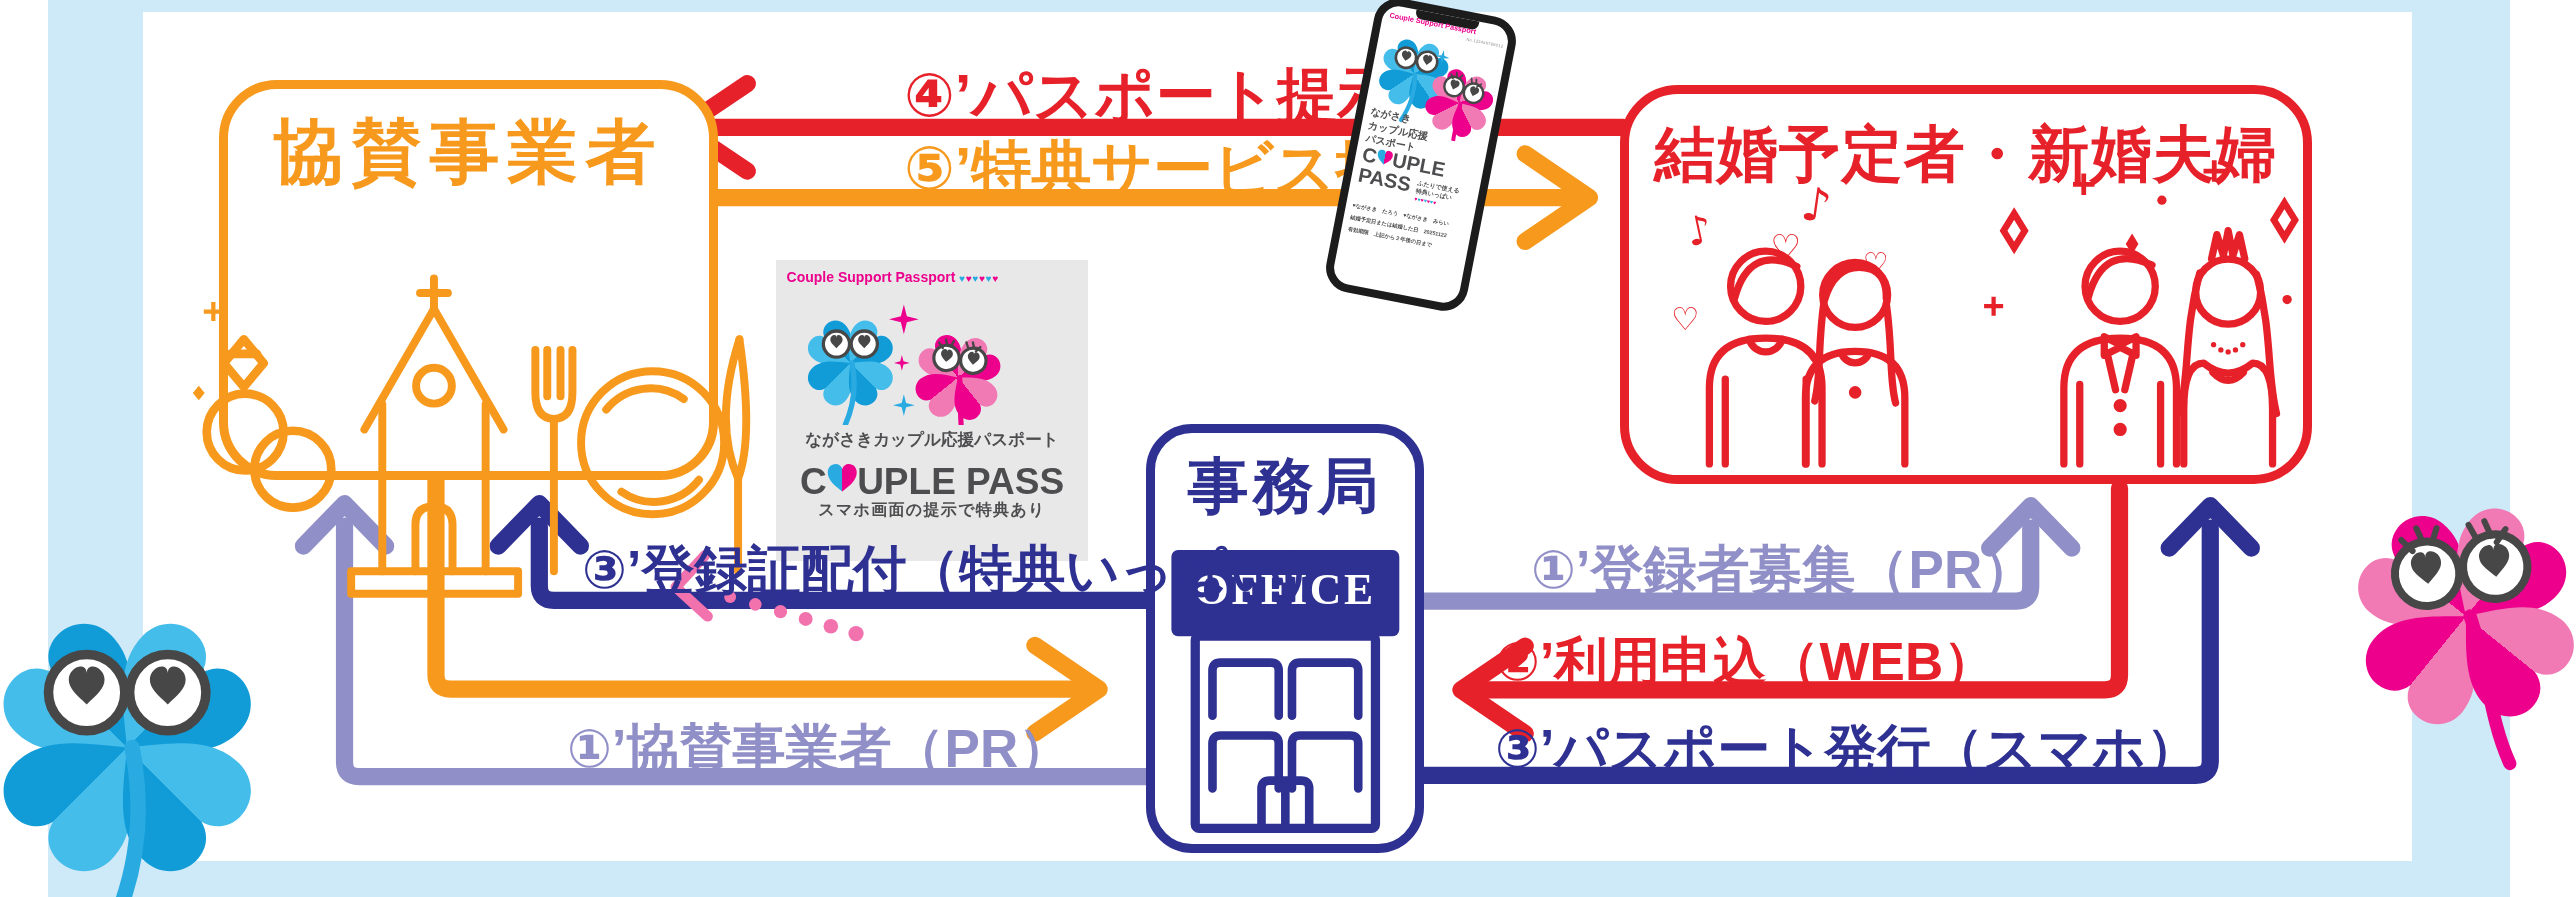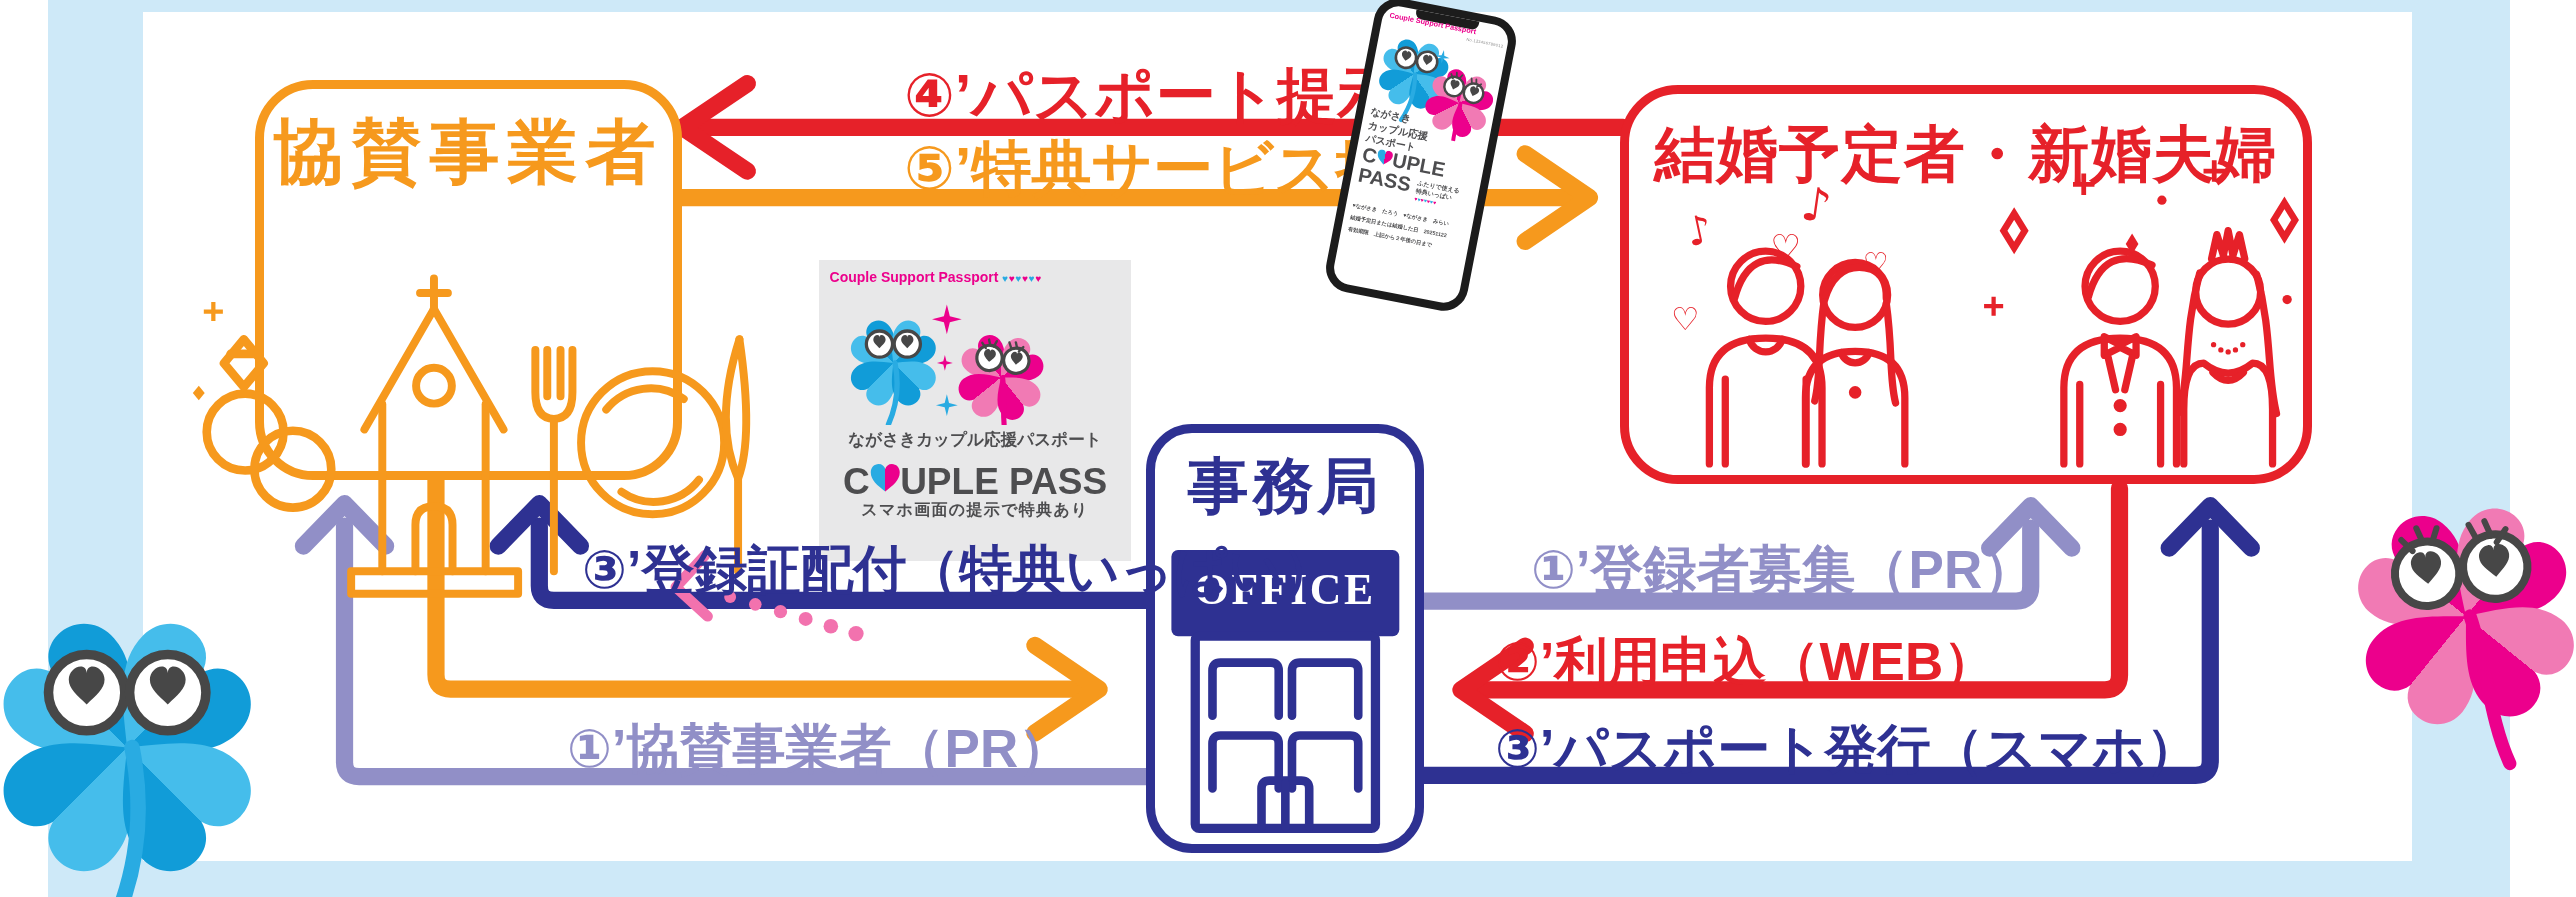--- a/index.html
+++ b/index.html
@@ -6,33 +6,33 @@
     --orange:#F6991D; --red:#E62129; --navy:#2E3192; --lavender:#918FC7;
     --frame:#CEE9F8; --pink:#EC008C; --blue:#29ABE2; --cardbg:#E8E8E9;
     --ink:#4D4D4F; --dotpink:#F272AE;
   }
   html,body{margin:0;padding:0;background:#fff;}
   body{font-family:"Liberation Sans","DejaVu Sans",sans-serif;}
   .stage{position:relative;width:2576px;height:898px;overflow:hidden;background:#fff;}
   .strip{position:absolute;background:var(--frame);}
   .box{position:absolute;background:#fff;box-sizing:border-box;z-index:3;}
   .box-title{width:100%;text-align:center;font-weight:bold;white-space:nowrap;}
-  #left-box{left:219px;top:80px;width:427px;height:400px;border:9.3px solid var(--orange);border-radius:58px;margin-left:36px;}
+  #left-box{left:219px;top:80px;width:499px;height:400px;border:9.3px solid var(--orange);border-radius:58px;}
   #left-box .box-title{margin-top:17px;font-size:70px;letter-spacing:8px;color:var(--orange);}
   #right-box{left:1620px;top:85px;width:692px;height:399px;border:9.3px solid var(--red);border-radius:58px;}
   #right-box .box-title{margin-top:20px;font-size:61px;letter-spacing:1.3px;color:var(--red);}
   #office-box{left:1146px;top:424px;width:278px;height:429px;border:9.3px solid var(--navy);border-radius:46px;}
   #office-box .box-title{margin-top:13.3px;font-size:61px;letter-spacing:4px;color:var(--navy);}
   .flow-label{position:absolute;font-weight:bold;white-space:nowrap;z-index:4;}
   .fl-top{font-size:60px;}
   .fl-side{font-size:53px;}
   svg.layer{position:absolute;left:0;top:0;z-index:2;}
   svg.icons{position:absolute;left:0;top:0;z-index:4;pointer-events:none;}
   
-  #card{position:absolute;left:819px;top:260px;width:312px;height:301px;background:var(--cardbg);z-index:3;box-sizing:border-box;padding:9.3px 10.6px;}
+  #card{position:absolute;left:776px;top:260px;width:312px;height:301px;background:var(--cardbg);z-index:3;box-sizing:border-box;padding:9.3px 10.6px;}
   #card .hdr{font-size:14px;font-weight:bold;color:var(--pink);white-space:nowrap;}
   #card .hdr .hearts span{font-size:10px;letter-spacing:0.7px;}
   #card .ttl{font-size:16.6px;font-weight:bold;color:var(--ink);text-align:center;white-space:nowrap;margin-top:1.3px;}
   #card .logo{font-size:37px;font-weight:900;color:var(--ink);text-align:center;letter-spacing:0;line-height:1;margin-top:12px;white-space:nowrap;}
   #card .ftr{font-size:16px;font-weight:bold;color:var(--ink);text-align:center;letter-spacing:1.3px;margin-top:0;white-space:nowrap;}
   
   #phone{position:absolute;left:1349px;top:5.3px;width:144px;height:299px;background:#fff;
          border:8.6px solid #1c1c1c;border-radius:25px;transform:rotate(11deg);transform-origin:50% 50%;
          z-index:6;box-sizing:border-box;overflow:hidden;}
   #phone .notch{position:absolute;left:50%;top:-0.7px;transform:translateX(-50%);width:64px;height:10px;background:#1c1c1c;border-radius:0 0 6.6px 6.6px;}

